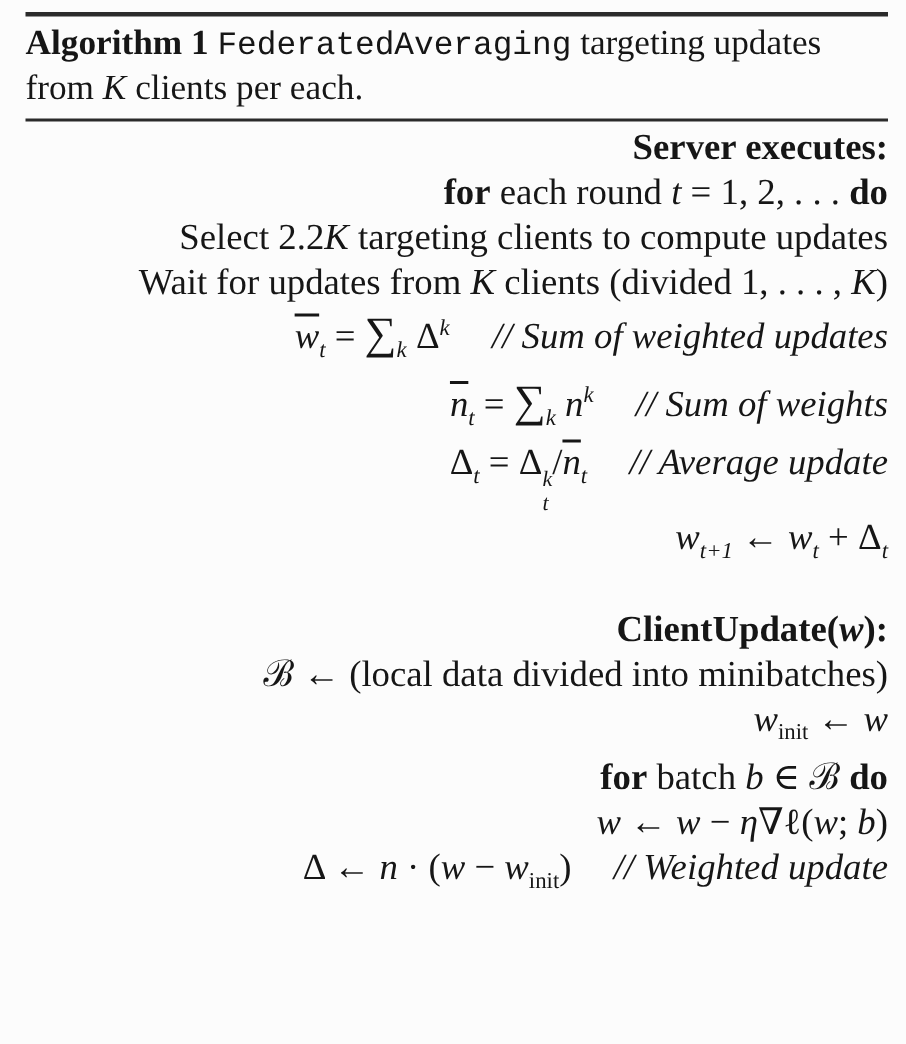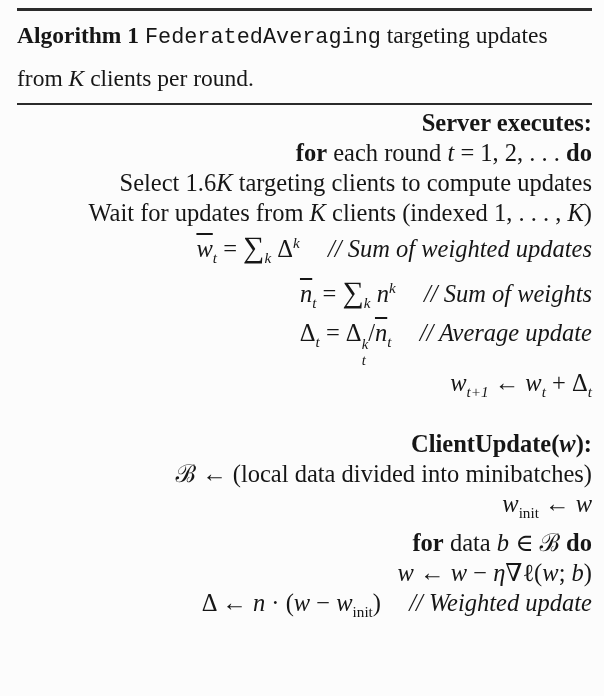--- a/index.html
+++ b/index.html
@@ -7,21 +7,21 @@
   .fig {
     width: 604px; height: 696px;
     background: #fcfcfc; color: #161616;
     font-family: "Liberation Serif", "DejaVu Serif", serif;
     padding: 8px 12px 0 17px;
     overflow: hidden;
   }
   .rule { background: #2b2b2b; height: 2px; }
   .rule.thick { height: 3px; }
   .caption { padding: 4px 0 5px; font-size: 23.5px; }
-  .cap-line { line-height: 40px; white-space: pre; }
+  .cap-line { line-height: 29px; white-space: pre; }
   .body { font-size: 24.5px; padding-top: 3px; }
   .line { line-height: 30px; white-space: pre; text-align: right; }
   .ind1 { padding-left: 23px; }
   .ind2 { padding-left: 46px; }
   .b { font-weight: bold; }
   .i { font-style: italic; }
   .mono { font-family: "Liberation Mono", "DejaVu Sans Mono", monospace; font-size: 0.93em; }
   .cmt { font-style: italic; margin-left: 1.15em; }
   .bar { text-decoration: overline; text-decoration-thickness: 1.5px; }
   sub, sup { font-size: 0.62em; }
@@ -34,55 +34,55 @@
   .gap { height: 22px; }
 </style>
 </head>
 <body>
 
 <div class="fig">
   <div class="rule thick"></div>
 
   <div class="caption">
     <div class="cap-line"><span class="b">Algorithm 1 </span><span class="mono">FederatedAveraging</span><span> targeting updates</span></div>
-    <div class="cap-line"><span>from </span><span class="i">K</span><span> clients per round.</span></div>
+    <div class="cap-line"><span>from </span><span class="i">K</span><span> clients per each.</span></div>
   </div>
 
   <div class="rule"></div>
 
   <div class="body">
 
     <div class="line"><span class="b">Server executes:</span></div>
 
 
     <div class="line ind1"><span class="b">for</span><span> each round </span><span class="i">t</span><span> = 1, 2, . . . </span><span class="b">do</span></div>
 
-    <div class="line ind2"><span>Select </span><span>1.6</span><span class="i">K</span><span> targeting clients to compute updates</span></div>
+    <div class="line ind2"><span>Select </span><span>2.2</span><span class="i">K</span><span> targeting clients to compute updates</span></div>
 
-    <div class="line ind2"><span>Wait for updates from </span><span class="i">K</span><span> clients (indexed 1, . . . , </span><span class="i">K</span><span>)</span></div>
+    <div class="line ind2"><span>Wait for updates from </span><span class="i">K</span><span> clients (divided 1, . . . , </span><span class="i">K</span><span>)</span></div>
 
 
     <div class="line ind2"><span class="i bar">w</span><sub class="i">t</sub><span> = </span><span class="sum">∑</span><sub class="i">k</sub><span> </span><span>Δ</span><sup class="i">k</sup><span class="cmt">// Sum of weighted updates</span></div>
 
     <div class="line ind2"><span class="i bar">n</span><sub class="i">t</sub><span> = </span><span class="sum">∑</span><sub class="i">k</sub><span> </span><span class="i">n</span><sup class="i">k</sup><span class="cmt">// Sum of weights</span></div>
 
     <div class="line ind2"><span>Δ</span><sub class="i">t</sub><span> = </span><span>Δ</span><span class="supsub"><span>k</span><span>t</span></span><span>/</span><span class="i bar">n</span><sub class="i">t</sub><span class="cmt">// Average update</span></div>
 
     <div class="line ind2"><span class="i">w</span><sub class="i">t+1</sub><span> ← </span><span class="i">w</span><sub class="i">t</sub><span> + </span><span>Δ</span><sub class="i">t</sub></div>
 
     <div class="gap"></div>
 
     <div class="line"><span class="b">ClientUpdate(</span><span class="b i">w</span><span class="b">):</span></div>
 
     <div class="line ind1"><span>ℬ ← (local data divided into minibatches)</span></div>
 
 
     <div class="line ind1"><span class="i">w</span><sub class="up">init</sub><span> ← </span><span class="i">w</span></div>
 
-    <div class="line ind1"><span class="b">for</span><span> data </span><span class="i">b</span><span> ∈ ℬ </span><span class="b">do</span></div>
+    <div class="line ind1"><span class="b">for</span><span> batch </span><span class="i">b</span><span> ∈ ℬ </span><span class="b">do</span></div>
 
     <div class="line ind2"><span class="i">w</span><span> ← </span><span class="i">w</span><span> − </span><span class="i">η</span><span>∇ℓ(</span><span class="i">w</span><span>; </span><span class="i">b</span><span>)</span></div>
 
     <div class="line ind1"><span>Δ ← </span><span class="i">n</span><span> · (</span><span class="i">w</span><span> − </span><span class="i">w</span><sub class="up">init</sub><span>)</span><span class="cmt">// Weighted update</span></div>
 
   </div>
 
 </div>
 
 </body></html>

